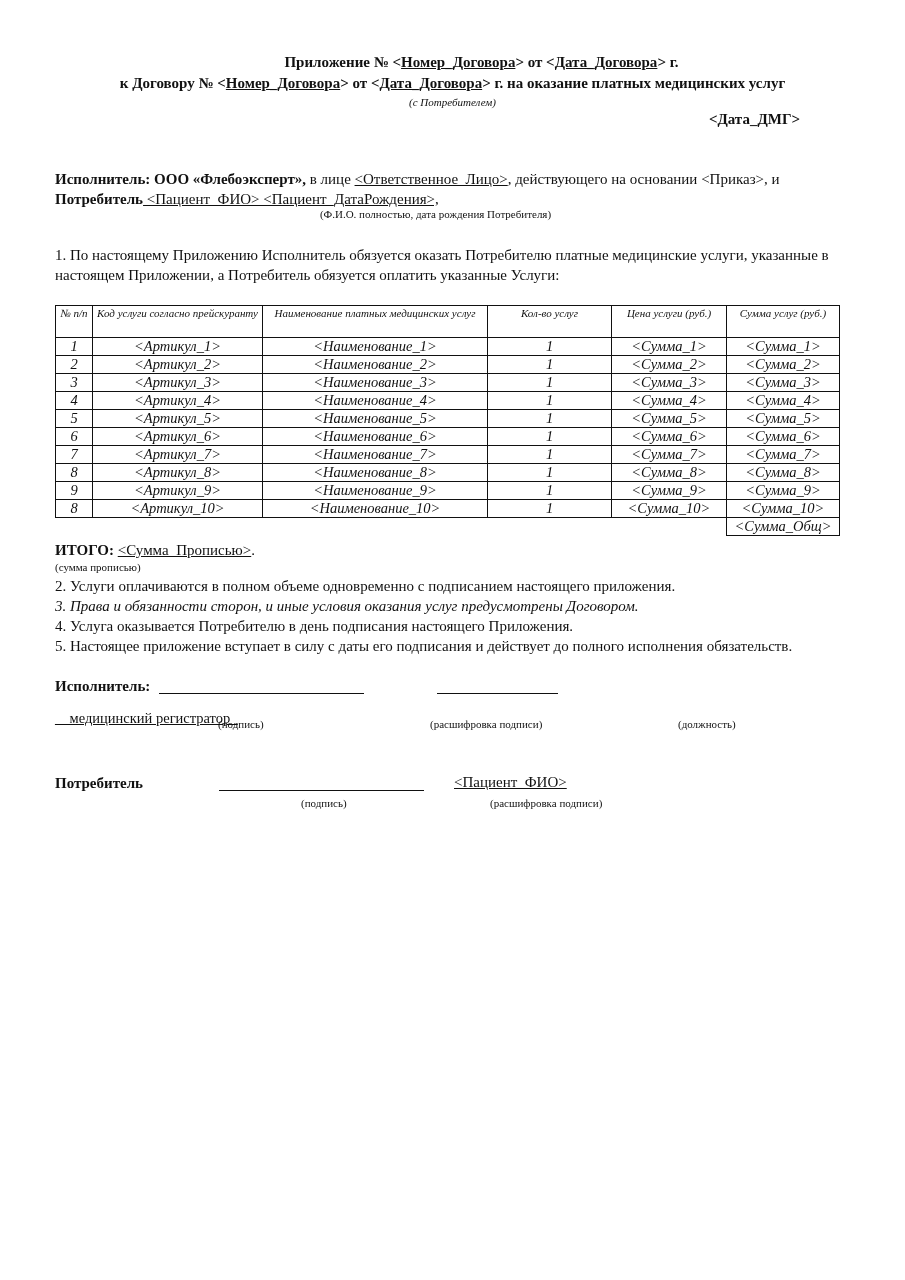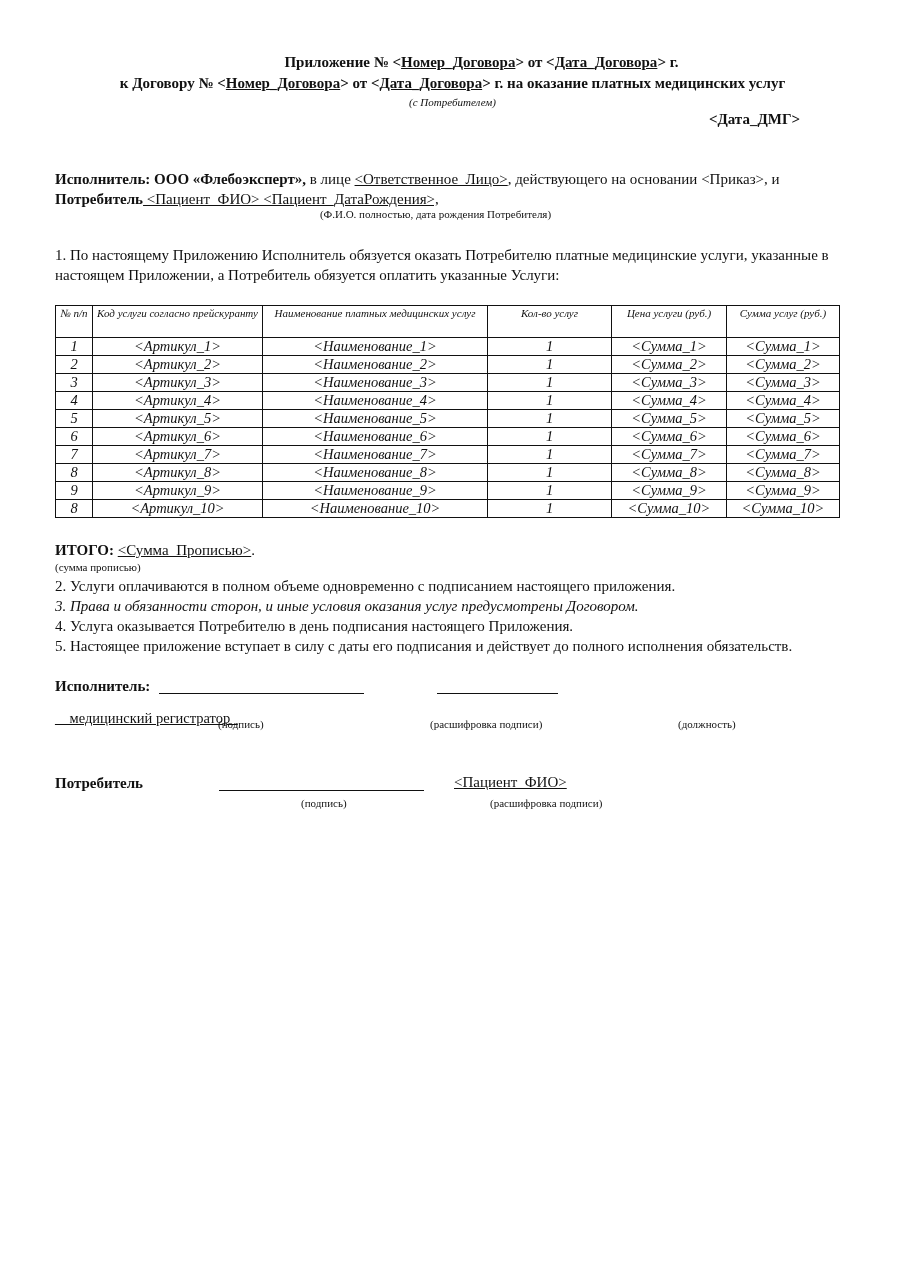--- a/index.html
+++ b/index.html
@@ -164,20 +164,24 @@
         <td>&lt;Сумма_9&gt;</td>
       </tr>
     <tr>
         <td>8</td>
         <td>&lt;Артикул_10&gt;</td>
         <td>&lt;Наименование_10&gt;</td>
         <td>1</td>
         <td>&lt;Сумма_10&gt;</td>
         <td>&lt;Сумма_10&gt;</td>
       </tr>
+    <tr class="total">
+      <td class="blank" colspan="5"></td>
+      <td>&lt;Сумма_Общ&gt;</td>
+    </tr>
   </tbody>
 </table>
 
 <div id="itogo" class="abs f15">
   <span class="b">ИТОГО: </span><span class="u">&lt;Сумма_Прописью&gt;</span><span>.</span>
 </div>
 <div id="itogo-note" class="abs small">(сумма прописью)</div>
 
 <div id="c2" class="abs clause f15">2. Услуги оплачиваются в полном объеме одновременно с подписанием настоящего приложения.</div>
 <div id="c3" class="abs clause f15">3. Права и обязанности сторон, и иные условия оказания услуг предусмотрены Договором.</div>

